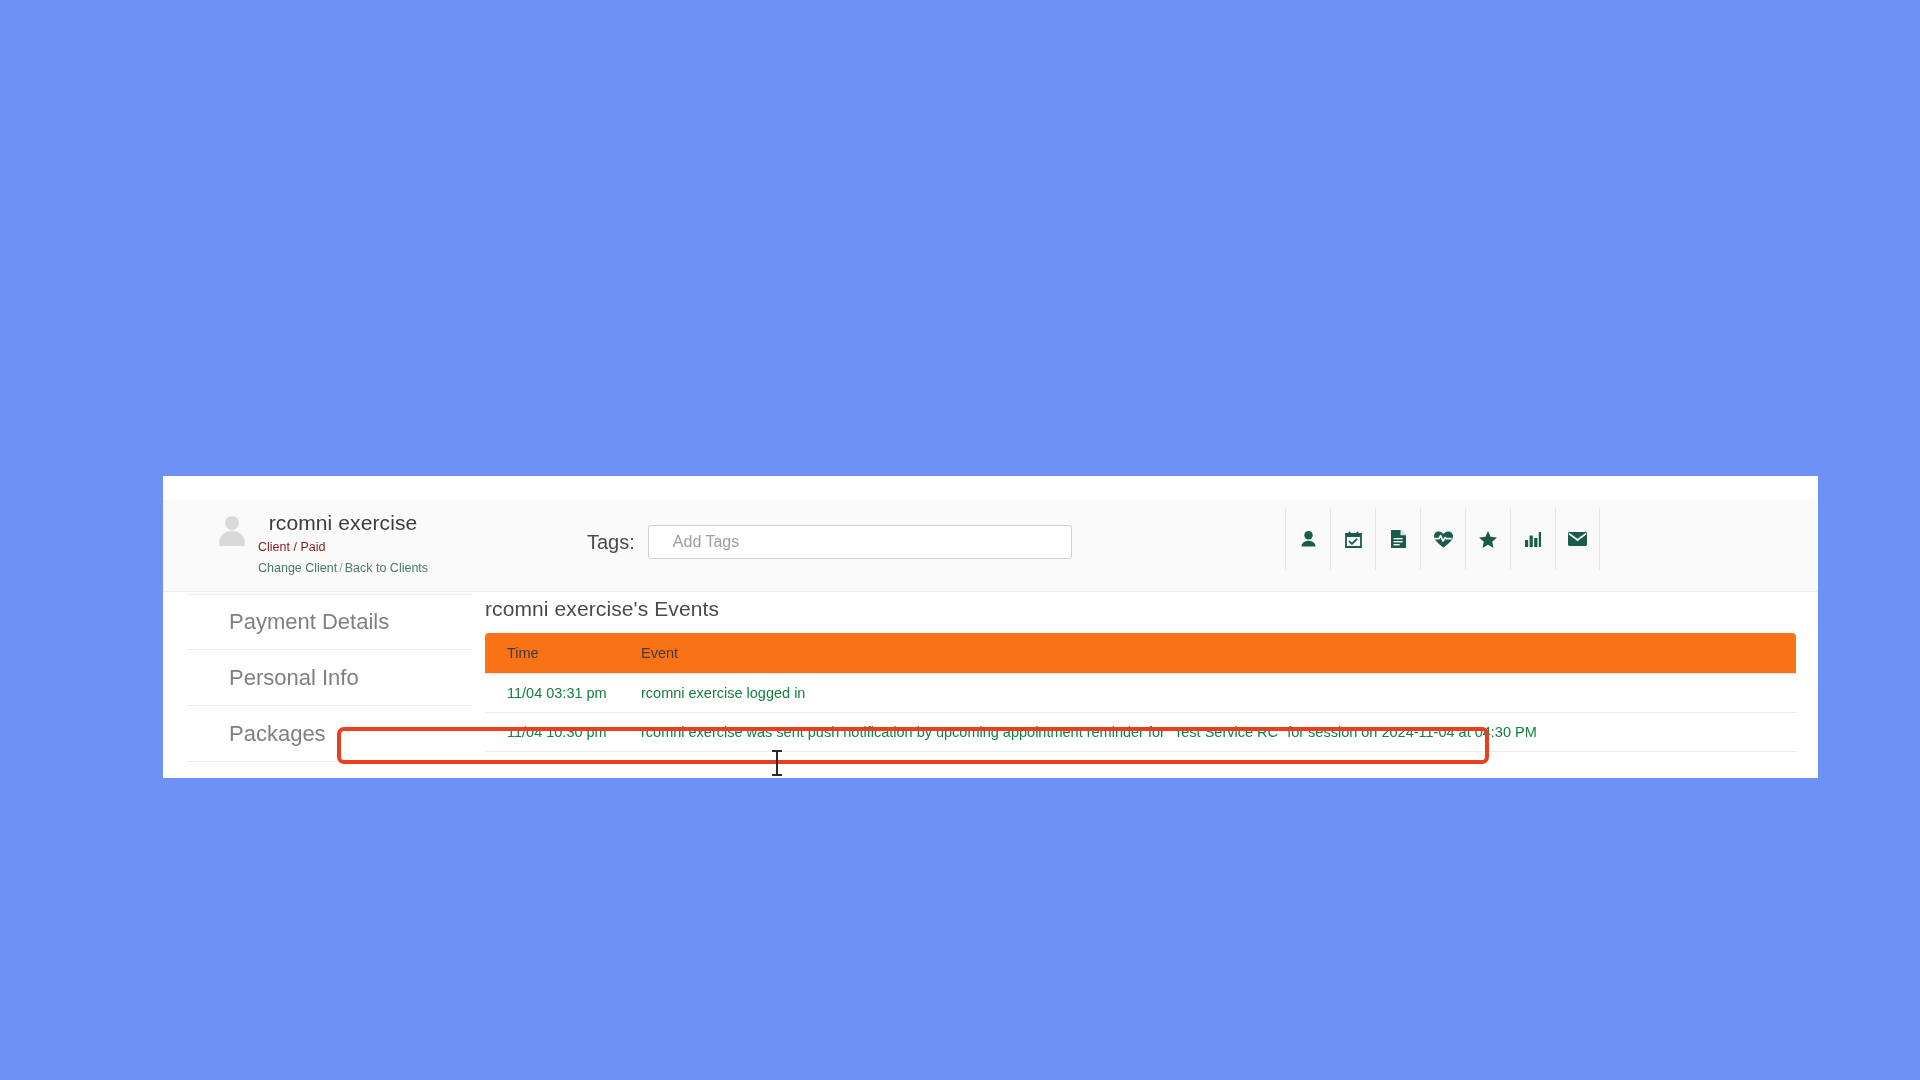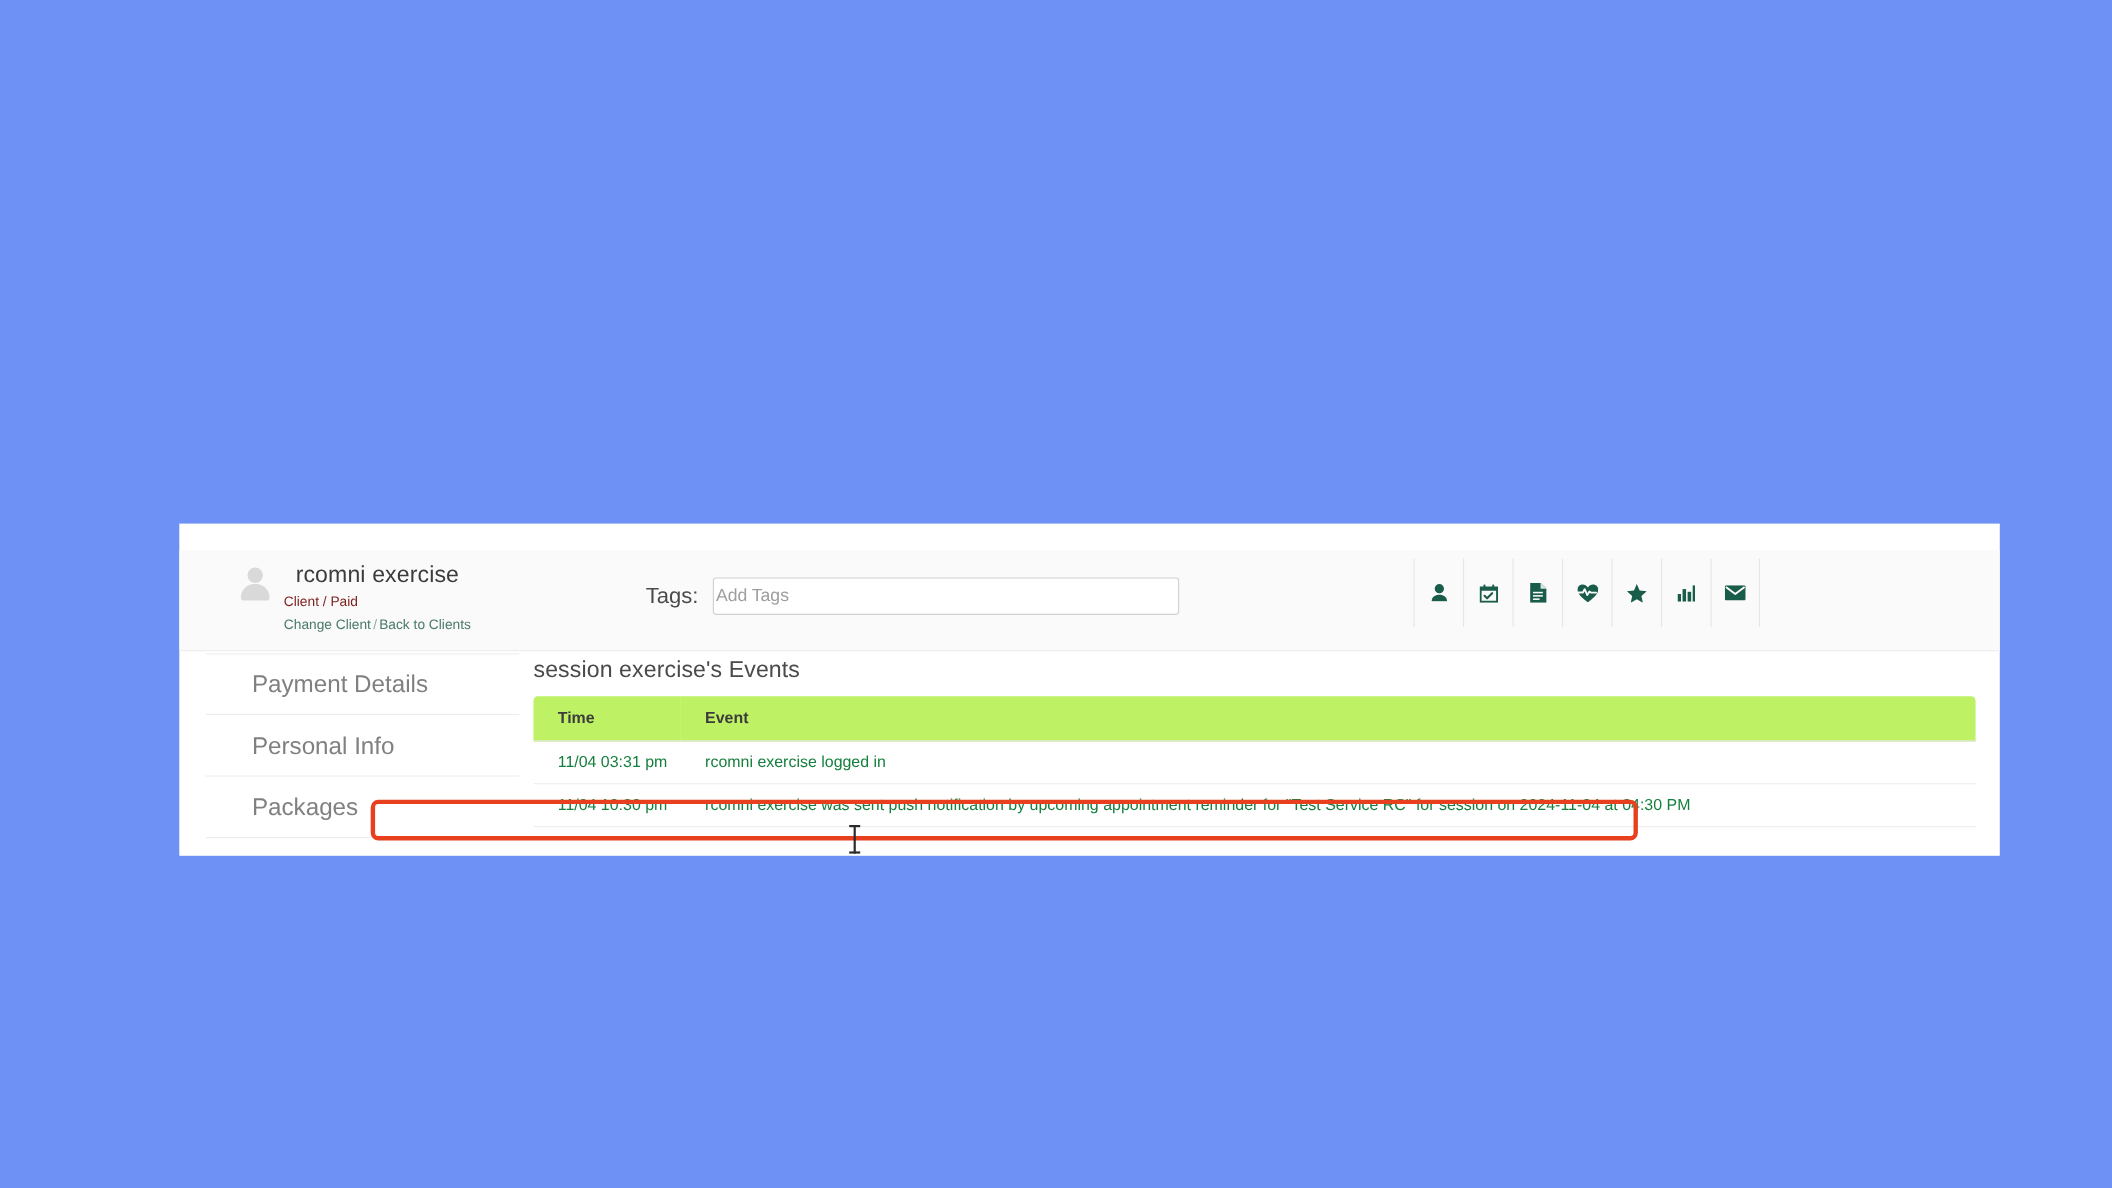--- a/index.html
+++ b/index.html
@@ -52,21 +52,21 @@
     position:absolute; left:424px; top:25px;
     display:flex; align-items:center; gap:13px;
   }
   .tags-label { font-size:20px; color:#4a4a4a; }
   .tags-input {
     width:424px; height:34px;
     border:1px solid #cfcfcf; border-radius:3px;
     background:#fff;
     font-family:"Liberation Sans", sans-serif;
     font-size:16px; color:#3c3c3c;
-    padding:0 2px;
+    padding:0 24px;
     outline:none;
   }
   .tags-input::placeholder { color:#9e9e9e; }
 
   
   .icon-bar {
     position:absolute; left:1122px; top:8px;
     display:flex; height:62px; align-items:stretch;
   }
   .icon-cell {
@@ -97,23 +97,23 @@
     position:absolute; left:322px; top:118px;
     right:22px;
   }
   .events-title {
     font-size:21px; color:#4a4a4a;
     line-height:30px; margin-bottom:9px; letter-spacing:.1px;
   }
 
   table.events { width:100%; border-collapse:collapse; table-layout:fixed; }
   table.events th {
-    background:#bef264;
+    background:#f97316;
     text-align:left;
-    font-size:14.5px; color:#3c3c3c; font-weight:bold;
+    font-size:14.5px; color:#3c3c3c; font-weight:normal;
     padding:12px 0 12px 22px;
     border-bottom:1px solid #e4e4e4;
   }
   table.events th:first-child { border-top-left-radius:4px; width:134px; }
   table.events th:last-child  { border-top-right-radius:4px; }
   table.events td {
     font-size:14.5px; color:#15803d;
     padding:11px 0 11px 22px;
     border-bottom:1px solid #ededed;
     white-space:nowrap; overflow:hidden;
@@ -247,21 +247,21 @@
     </div>
     <div class="side-item">
       <span>Personal Info</span>
     </div>
     <div class="side-item">
       <span>Packages</span>
     </div>
   </div>
 
   <div class="main">
-    <div class="events-title">session exercise's Events</div>
+    <div class="events-title">rcomni exercise's Events</div>
 
     <table class="events">
       <thead>
         <tr>
           <th>Time</th>
           <th>Event</th>
         </tr>
       </thead>
       <tbody>
         <tr>

